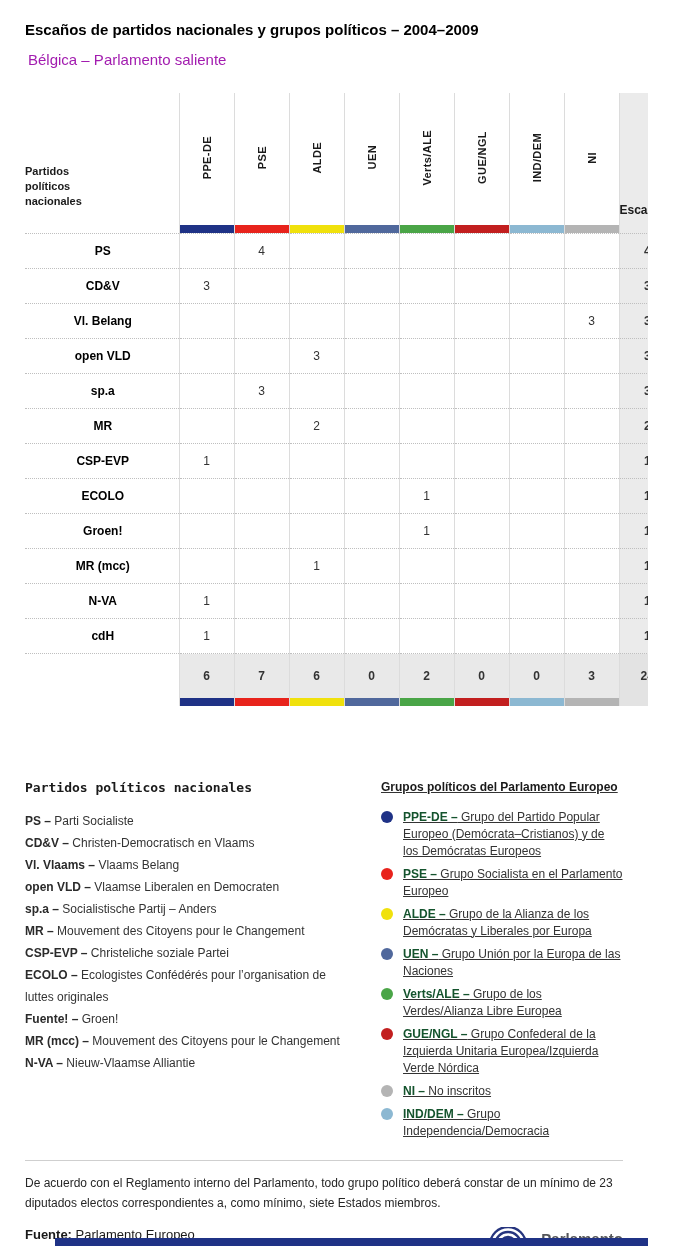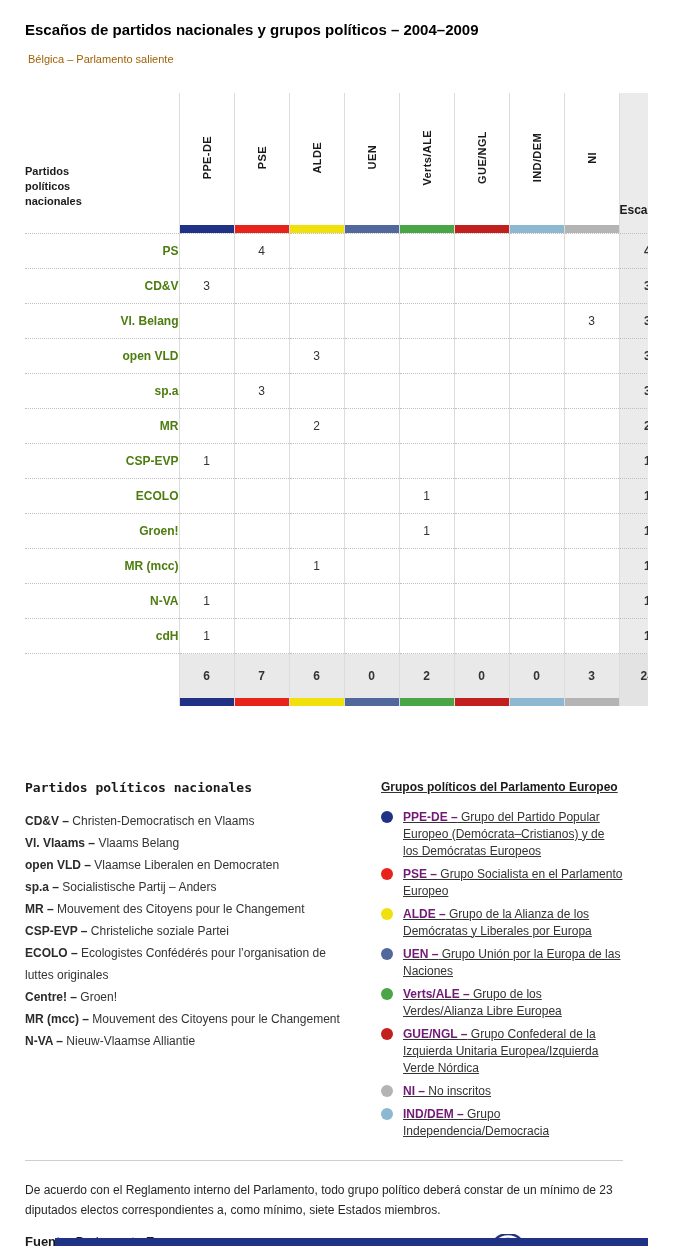--- a/index.html
+++ b/index.html
@@ -2,21 +2,21 @@
 <html><head>
 <meta charset="utf-8">
 <style>
   * { margin:0; padding:0; box-sizing:border-box; }
   html,body { background:#ffffff; }
   body { width:700px; font-family:"Liberation Sans", sans-serif; color:#333; }
   .page { position:relative; width:648px; height:1246px; overflow:hidden; background:#fff; }
 
   .titles { padding:20px 25px 0 25px; }
   h1 { font-size:15px; font-weight:bold; color:#000; line-height:19px; }
-  h2 { font-size:11px; font-weight:normal; color:#a16207; line-height:19px; margin-top:11px; padding-left:3px; }
+  h2 { font-size:15px; font-weight:normal; color:#a21caf; line-height:19px; margin-top:11px; padding-left:3px; }
 
   .table-wrap { padding:0 25px; margin-top:24px; }
   table { border-collapse:collapse; table-layout:fixed; width:650px; }
   col.c-party { width:154px; }
   col.c-grp   { width:55px; }
   col.c-seats { width:56px; }
   th, td { font-size:12px; padding:0; }
   th + th, td + td { border-left:1px solid #dcdcdc; }
 
   .corner { vertical-align:bottom; text-align:left; }
@@ -24,42 +24,42 @@
 
   .vhead { height:132px; vertical-align:middle; text-align:center; }
   .vtext { display:inline-block; writing-mode:vertical-rl; transform:rotate(180deg); font-weight:bold; font-size:11px; color:#1a1a1a; letter-spacing:0.4px; white-space:nowrap; }
 
   .seats-head { background:#ebebeb; vertical-align:bottom; text-align:right; font-weight:bold; font-size:12px; color:#1a1a1a; padding:0 10px 8px 0; }
 
   .barrow td { height:8px; line-height:0; }
   .bar { height:8px; width:100%; }
 
   .datarow td { height:35px; border-top:1px dotted #bfbfbf; }
-  td.party { text-align:right; font-weight:bold; color:#4d7c0f; padding-left:2px; }
+  td.party { text-align:center; font-weight:bold; color:#000000; padding-left:2px; }
   td.num { text-align:center; color:#333; }
   td.seats { background:#ebebeb; font-weight:bold; }
 
   .totalsrow td { height:44px; border-top:1px dotted #bfbfbf; font-weight:bold; }
   .totalsrow td.num { background:#e9e9e9; }
   .totalsrow td.seats { background:#e3e3e3; }
   .barrow.bottom td.seats { background:#e3e3e3; }
 
   .legends { display:flex; padding:0 25px; margin-top:74px; gap:26px; }
   .legend-left { flex:0 0 330px; }
   .legend-right { flex:1;text-decoration:underline; }
   .pl-title { font-family:"DejaVu Sans Mono", monospace; font-weight:bold; font-size:13px; color:#1a1a1a; margin-bottom:15px; }
   .pl-item { font-size:12px; line-height:22px; color:#333; }
   .pl-label { font-weight:bold; color:#2b2b2b; }
   .gl-title { font-weight:bold; font-size:12px; color:#1a1a1a; margin-bottom:15px; }
   .gl-item { display:flex; align-items:flex-start; margin-bottom:6px; }
   .dot { width:12px; height:12px; border-radius:50%; flex:0 0 12px; margin:2px 10px 0 0; }
   .gl-text { font-size:12px; line-height:17px; color:#333; }
-  .gl-label { font-weight:bold; color:#701a75; }
-
-  .note { margin:14px 25px 0 25px; border-top:1px solid #cfcfcf; padding-top:19px; font-size:12px; line-height:20px; color:#262626; }
+  .gl-label { font-weight:bold; color:#14532d; }
+
+  .note { margin:14px 25px 0 25px; border-top:1px solid #cfcfcf; padding-top:12px; font-size:12px; line-height:20px; color:#262626; }
 
   .footer { margin:14px 25px 0 25px; display:flex; justify-content:space-between; }
   .source { font-size:13px; color:#1a1a1a; }
   .source .src-label { font-weight:bold; }
   .ep-logo { display:flex; align-items:center; gap:9px; }
   .ep-logo-text { font-size:15px; font-weight:bold; color:#55565a; line-height:18px; }
 
   .bottom-bar { position:absolute; bottom:0; left:55px; right:0; height:8px; }
 </style>
 </head>
@@ -312,28 +312,29 @@
             <td class="seats"></td>
           </tr>
         </tbody>
       </table>
   </div>
 
   <div class="legends">
     <div class="legend-left">
       <div class="pl-title">Partidos políticos nacionales</div>
       <div>
+          <div class="pl-item"><span class="pl-label">PS –</span> Parti Socialiste</div>
           <div class="pl-item"><span class="pl-label">CD&amp;V –</span> Christen-Democratisch en Vlaams</div>
           <div class="pl-item"><span class="pl-label">Vl. Vlaams –</span> Vlaams Belang</div>
           <div class="pl-item"><span class="pl-label">open VLD –</span> Vlaamse Liberalen en Democraten</div>
           <div class="pl-item"><span class="pl-label">sp.a –</span> Socialistische Partij – Anders</div>
           <div class="pl-item"><span class="pl-label">MR –</span> Mouvement des Citoyens pour le Changement</div>
           <div class="pl-item"><span class="pl-label">CSP-EVP –</span> Christeliche soziale Partei</div>
           <div class="pl-item"><span class="pl-label">ECOLO –</span> Ecologistes Confédérés pour l’organisation de luttes originales</div>
-          <div class="pl-item"><span class="pl-label">Centre! –</span> Groen!</div>
+          <div class="pl-item"><span class="pl-label">Fuente! –</span> Groen!</div>
           <div class="pl-item"><span class="pl-label">MR (mcc) –</span> Mouvement des Citoyens pour le Changement</div>
           <div class="pl-item"><span class="pl-label">N-VA –</span> Nieuw-Vlaamse Alliantie</div>
         </div>
     </div>
     <div class="legend-right">
       <div class="gl-title">Grupos políticos del Parlamento Europeo</div>
       <div>
           <div class="gl-item">
             <span class="dot" style="background:#1f3286"></span>
             <span class="gl-text"><span class="gl-label">PPE-DE –</span> Grupo del Partido Popular Europeo (Demócrata–Cristianos) y de los Demócratas Europeos</span>

